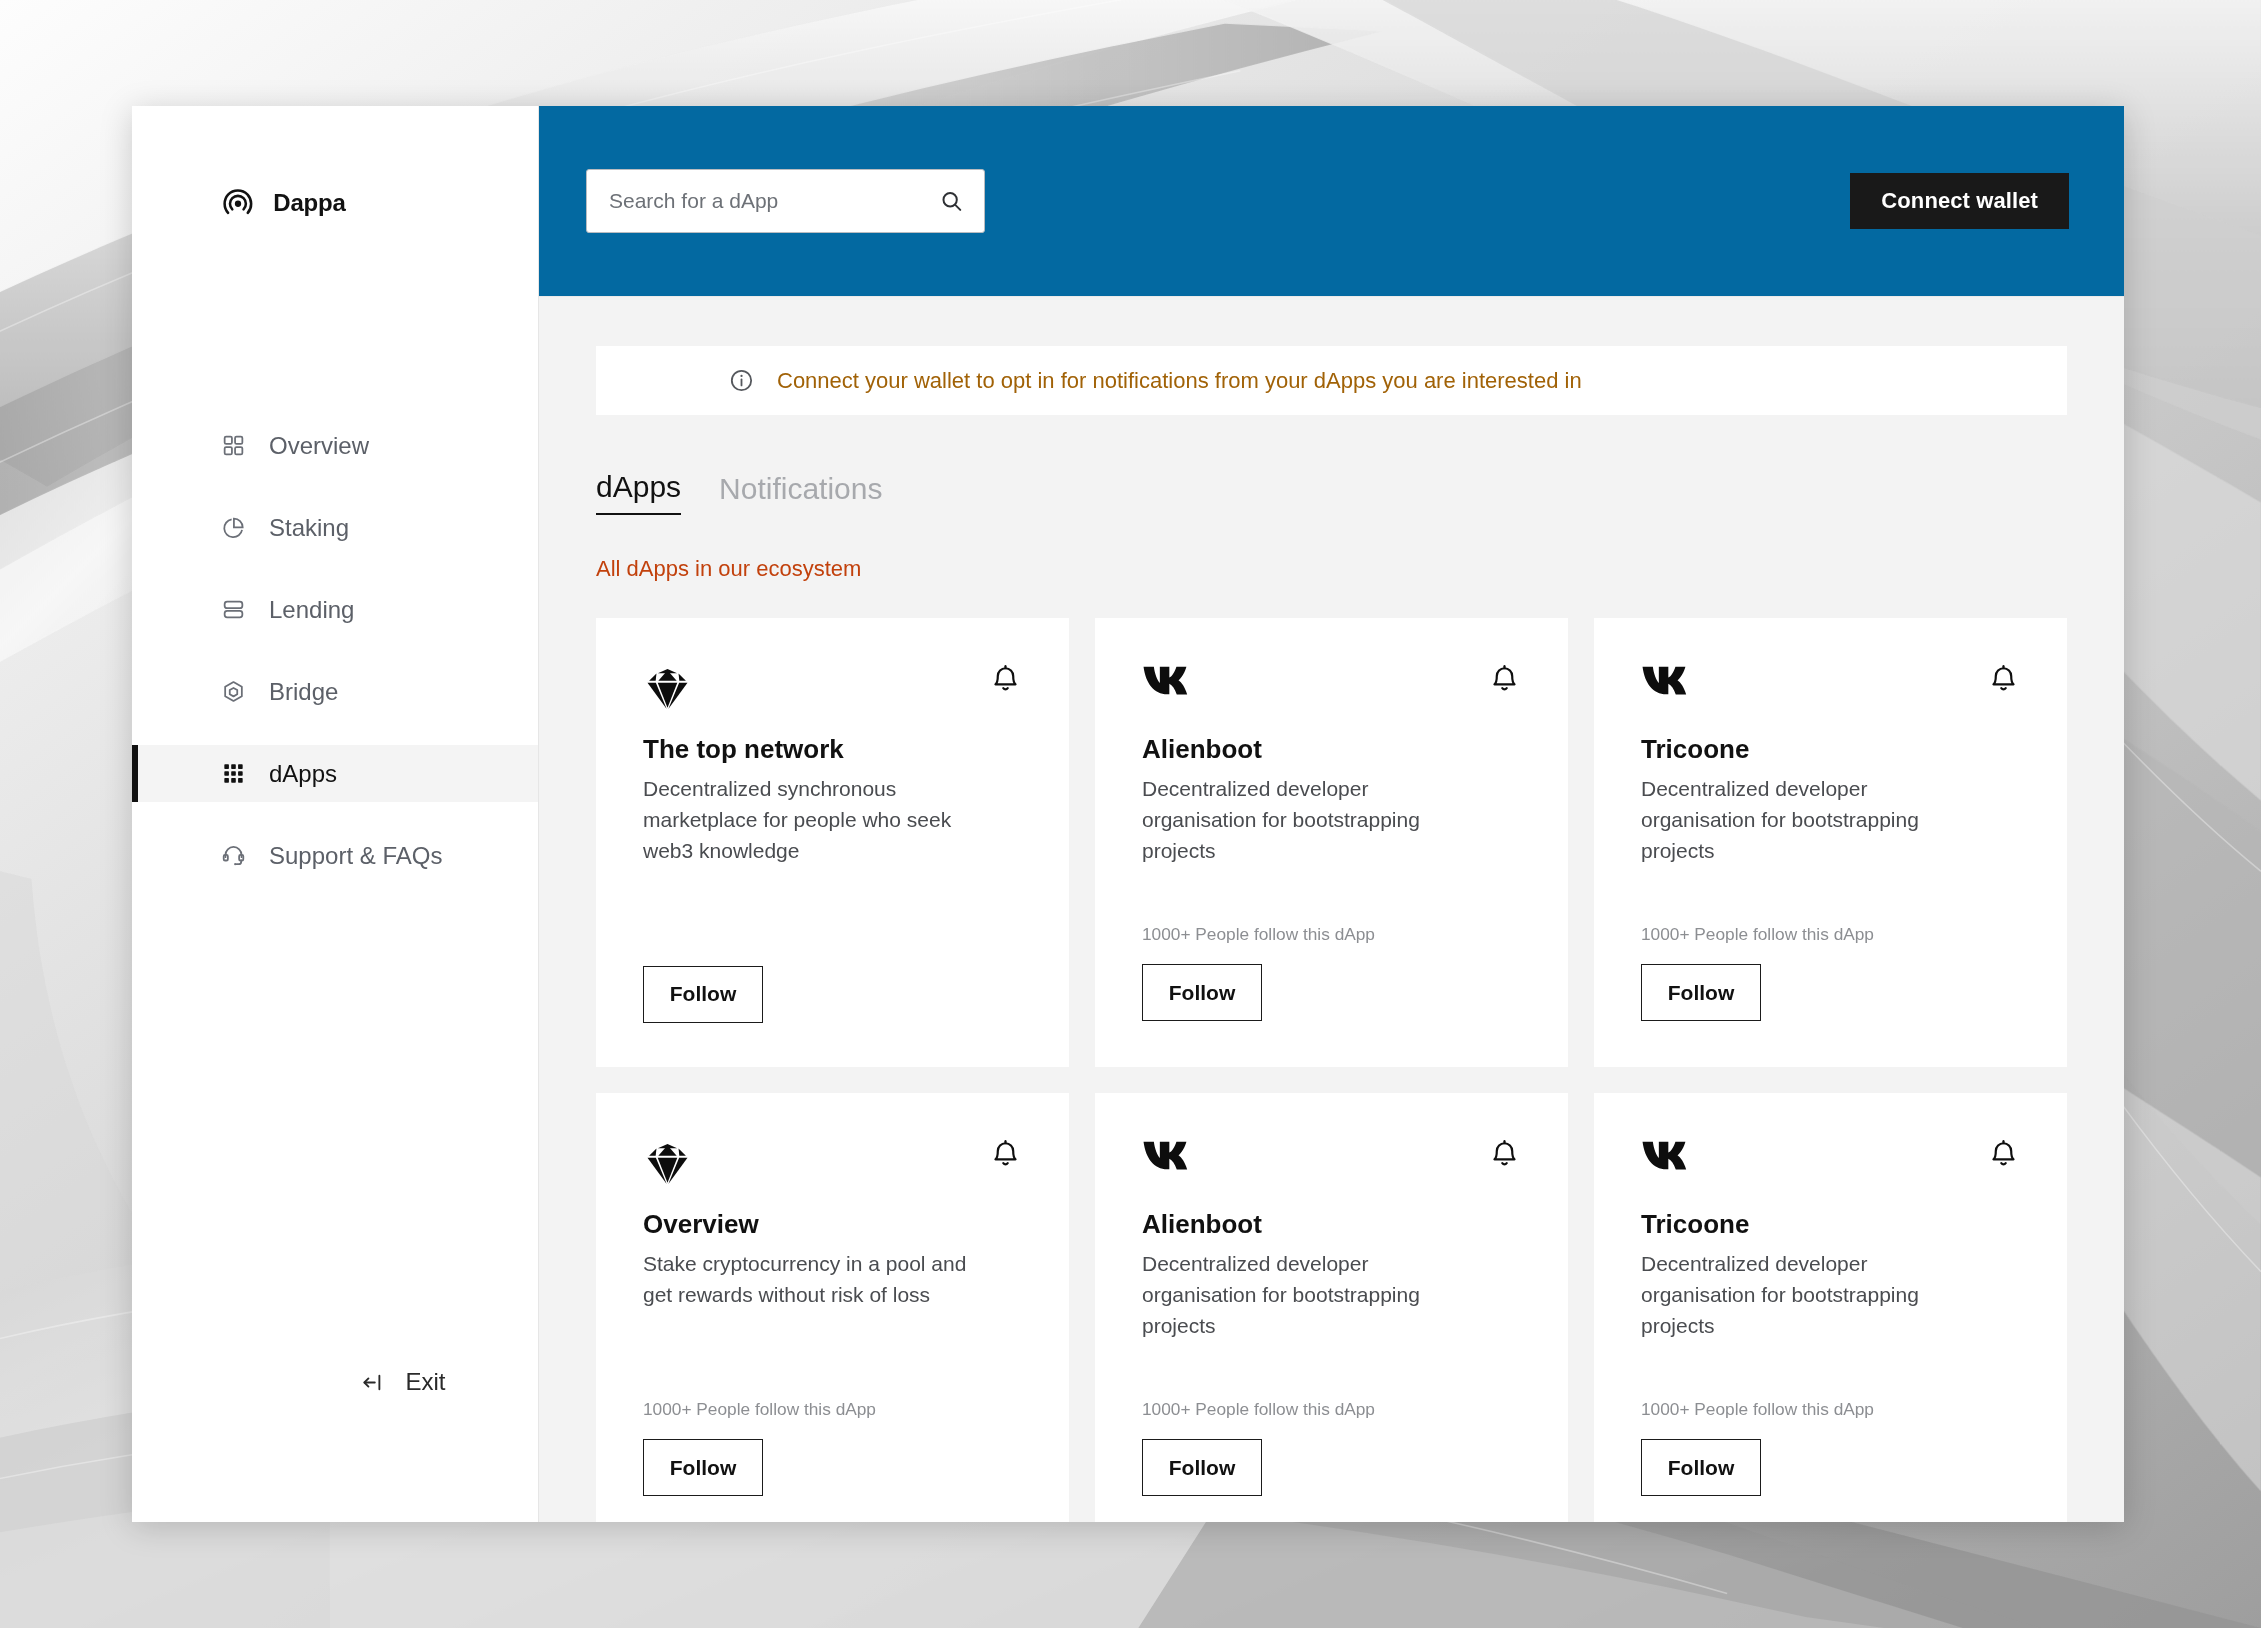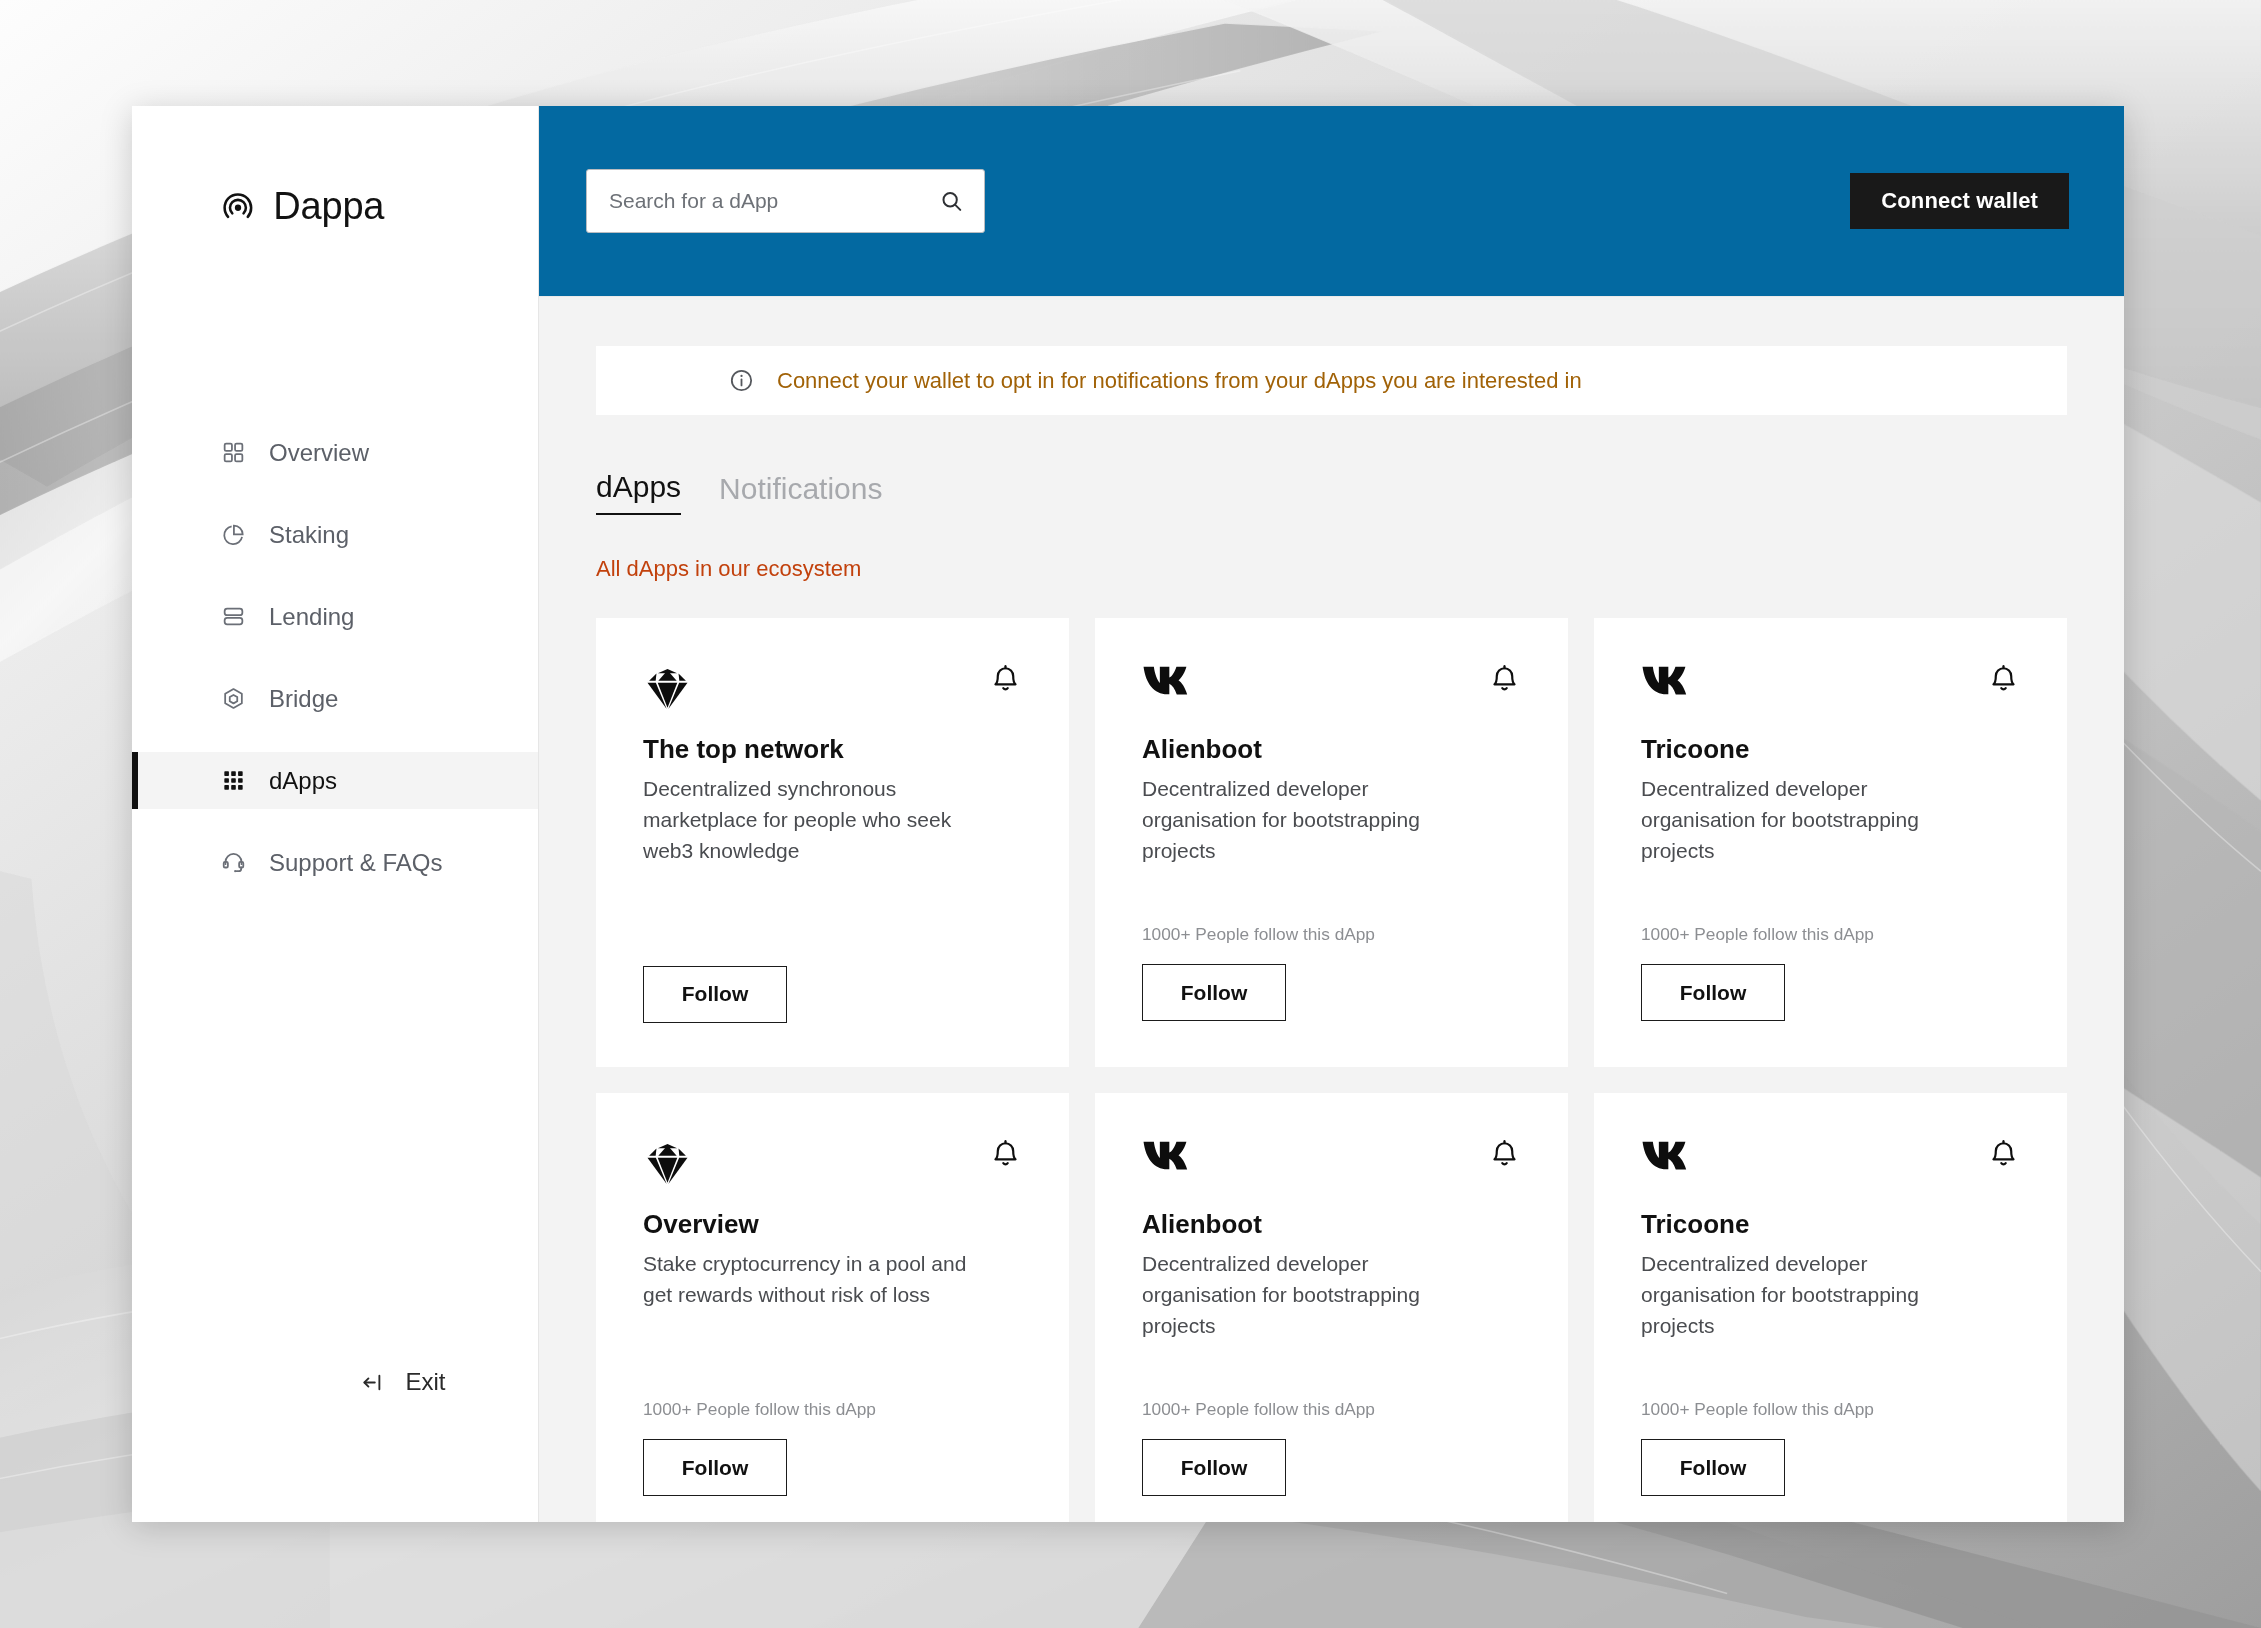--- a/index.html
+++ b/index.html
@@ -45,22 +45,22 @@
     position: relative;
   }
   .brand {
     display: flex;
     align-items: center;
     gap: 17.3px;
     padding: 79px 0 0 88px;
   }
   .brand-mark { width: 36px; height: 36px; flex: 0 0 36px; }
   .brand-name {
-    font-size: 38px;
-    font-weight: 400;
+    font-size: 24px;
+    font-weight: 700;
     color: #121212;
     letter-spacing: -0.2px;
   }
 
   .nav { margin-top: 196px; display: flex; flex-direction: column; }
   .nav-item {
     display: flex;
     align-items: center;
     gap: 22px;
     height: 57px;
@@ -214,21 +214,21 @@
     max-width: 338px;
   }
   .card-meta {
     font-size: 17.3px;
     color: #8c8e92;
     margin-top: auto;
     margin-bottom: 19px;
   }
   .card-meta.spacer-only { visibility: hidden; }
   .follow-btn {
-    width: 144px;
+    width: 120px;
     height: 57px;
     border: 0.8px solid #1b1b1b;
     background: #ffffff;
     font-family: "Liberation Sans", sans-serif;
     font-size: 21px;
     font-weight: 700;
     color: #111111;
     cursor: pointer;
     margin-bottom: 46px;
   }

